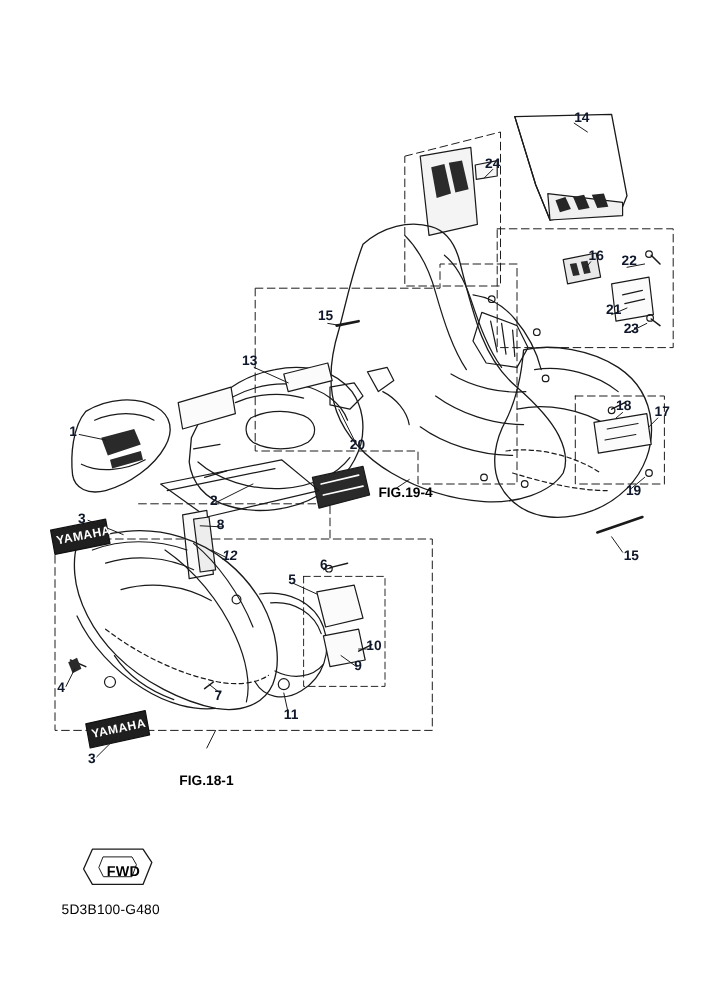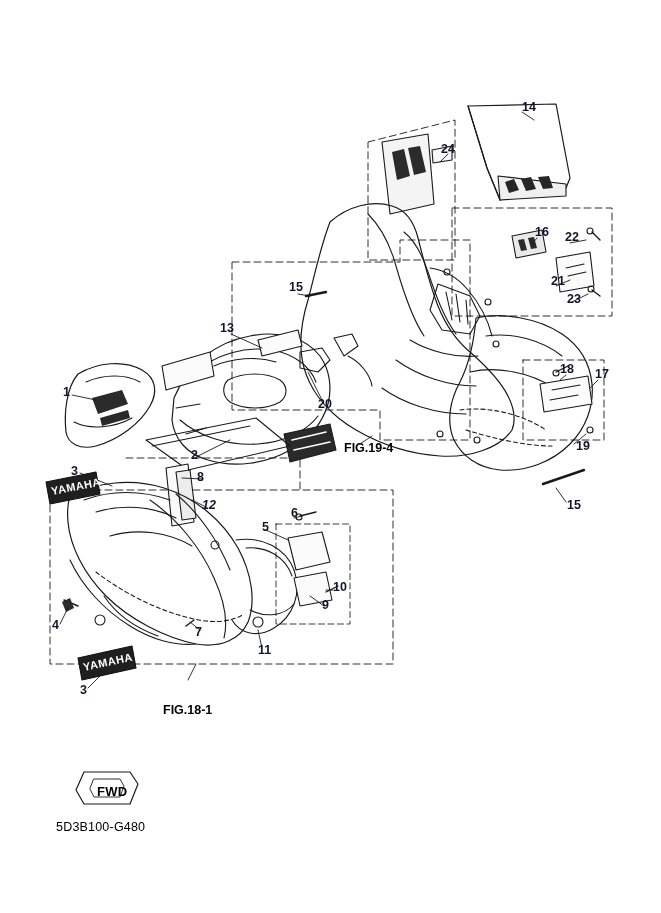--- a/index.html
+++ b/index.html
@@ -265,21 +265,21 @@
   <div class="callout" style="left:333px; top:581px;">10</div>
   <div class="callout" style="left:258px; top:644px;">11</div>
   <div class="callout" style="left:202px; top:499px;font-style:italic;">12</div>
   <div class="callout" style="left:220px; top:322px;">13</div>
   <div class="callout" style="left:522px; top:101px;">14</div>
   <div class="callout" style="left:289px; top:281px;">15</div>
   <div class="callout" style="left:567px; top:499px;">15</div>
   <div class="callout" style="left:535px; top:226px;">16</div>
   <div class="callout" style="left:595px; top:368px;">17</div>
   <div class="callout" style="left:560px; top:363px;">18</div>
-  <div class="callout" style="left:548px; top:440px;padding-left:28px;">19</div>
+  <div class="callout" style="left:569px; top:440px;">19</div>
   <div class="callout" style="left:318px; top:398px;">20</div>
   <div class="callout" style="left:551px; top:275px;">21</div>
   <div class="callout" style="left:565px; top:231px;">22</div>
   <div class="callout" style="left:567px; top:293px;">23</div>
   <div class="callout" style="left:441px; top:143px;">24</div>
 
   <div class="figlabel" style="left:344px; top:442px;">FIG.19-4</div>
   <div class="figlabel" style="left:163px; top:680px;margin-top:24px;">FIG.18-1</div>
 
   <div class="partcode" style="left:56px; top:820px;">5D3B100-G480</div>

